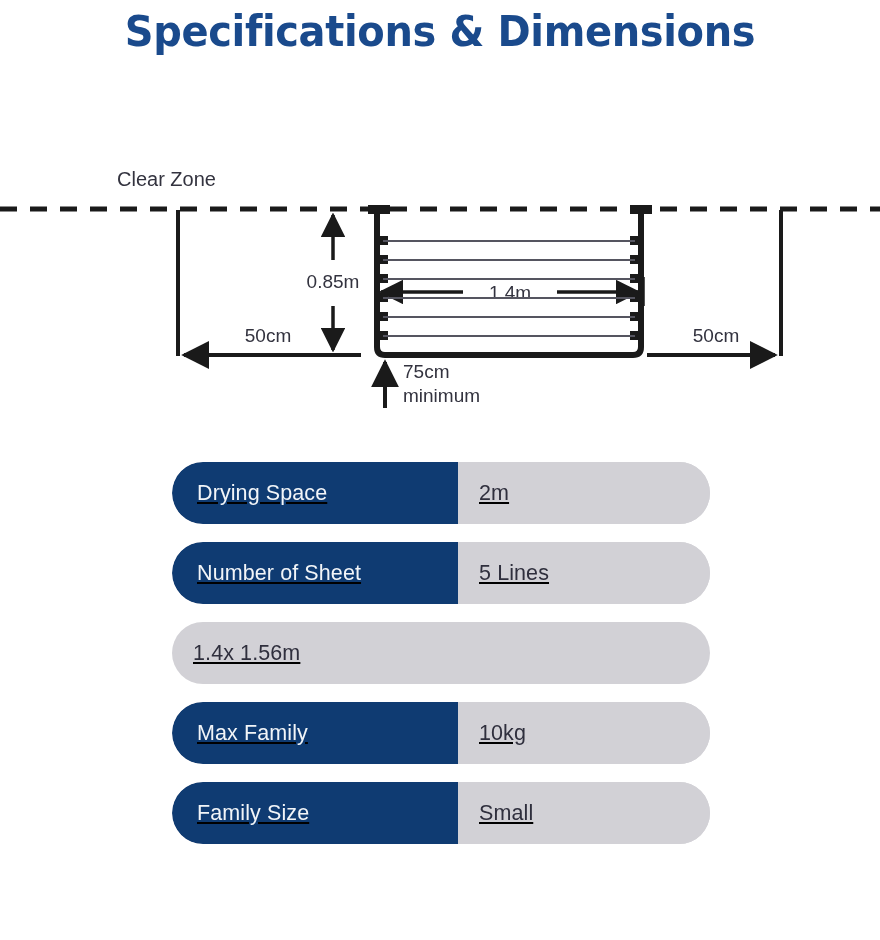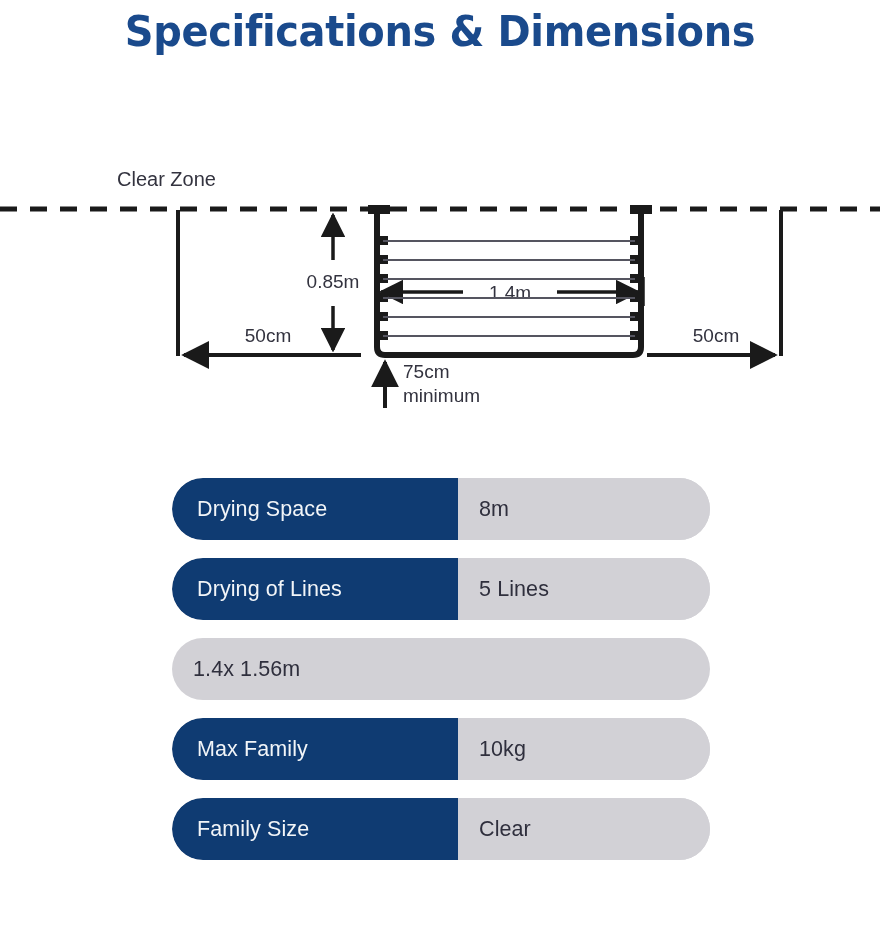--- a/index.html
+++ b/index.html
@@ -53,22 +53,23 @@
   .zone-label {
     font-family: "Liberation Sans", sans-serif;
     font-size: 20px;
     fill: #33333f;
   }
 
   
   #spec-table {
     position: absolute;
     left: 172px;
-    top: 478px;
+    top: 462px;
     width: 538px;
+    text-decoration: underline;
   }
   .spec-row {
     position: relative;
     display: flex;
     height: 62px;
     margin-bottom: 18px;
     border-radius: 31px;
     overflow: hidden;
     background: #d2d1d6;
   }
@@ -195,38 +196,38 @@
         <text x="403" y="282" class="dim-label">minimum</text>
       </g>
 
     </svg>
   </div>
 
   <div id="spec-table">
 
     <div class="spec-row">
       <div class="spec-key">Drying Space</div>
-      <div class="spec-val">8m</div>
-    </div>
-
-    <div class="spec-row">
-      <div class="spec-key">Drying of Lines</div>
+      <div class="spec-val">2m</div>
+    </div>
+
+    <div class="spec-row">
+      <div class="spec-key">Number of Sheet</div>
       <div class="spec-val">5 Lines</div>
     </div>
 
     <div class="spec-row">
       <div class="spec-val">1.4x 1.56m</div>
     </div>
 
 
     <div class="spec-row">
       <div class="spec-key">Max Family</div>
       <div class="spec-val">10kg</div>
     </div>
 
     <div class="spec-row">
       <div class="spec-key">Family Size</div>
-      <div class="spec-val">Clear</div>
+      <div class="spec-val">Small</div>
     </div>
 
   </div>
 
 </div>
 
 </body></html>

